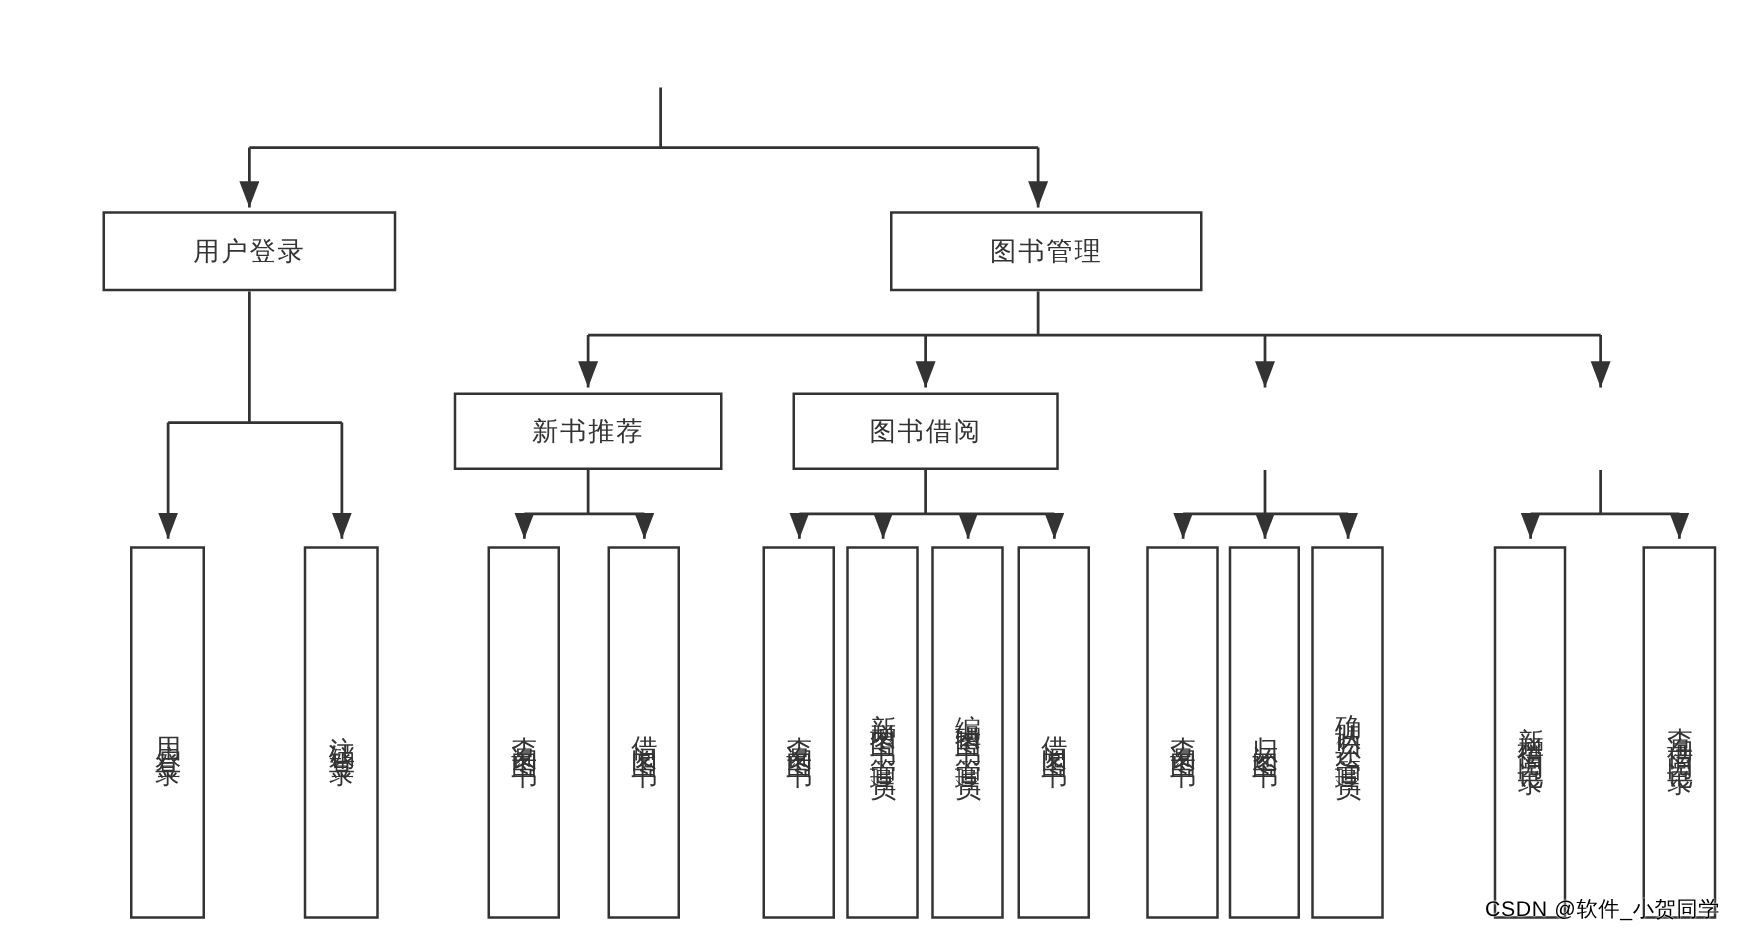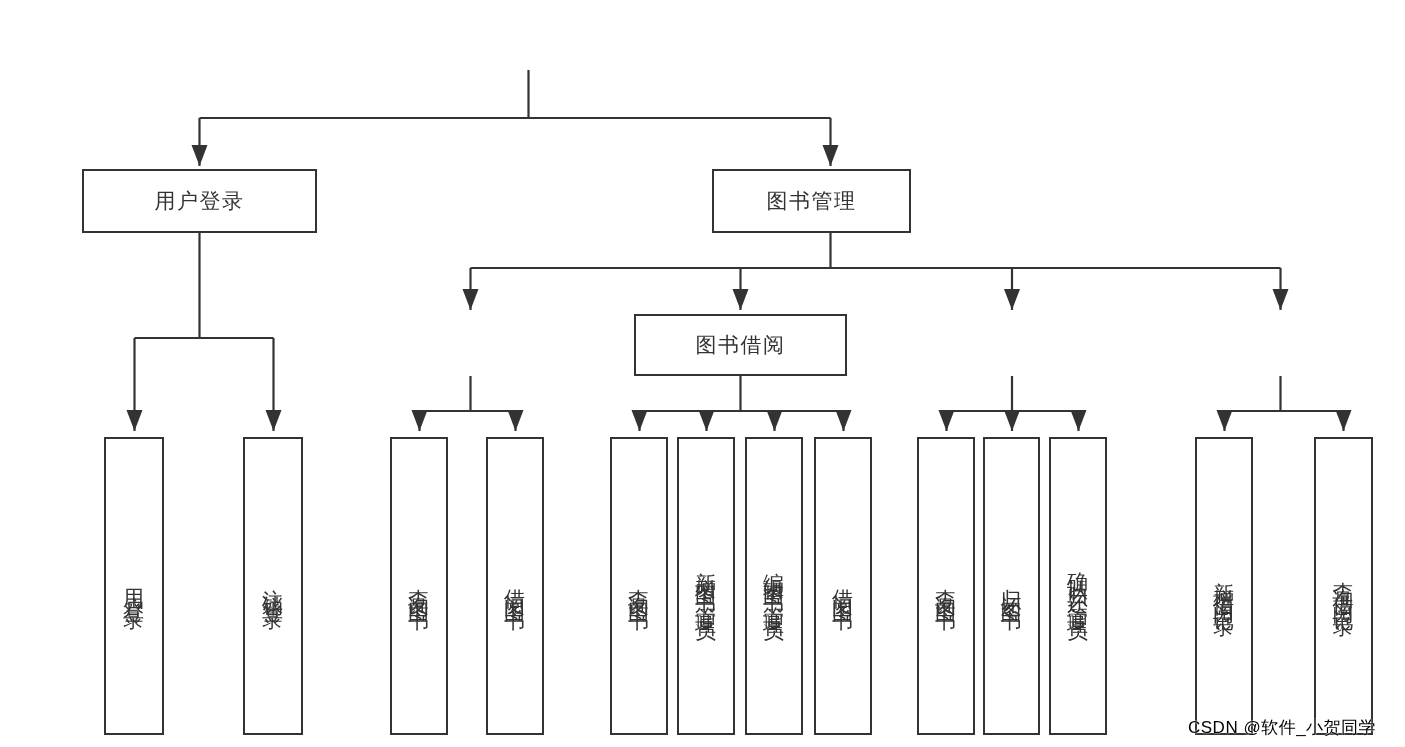--- a/index.html
+++ b/index.html
@@ -70,22 +70,23 @@
     <path class="line" marker-end="url(#ah)" d="M843.5,411 V431"></path>
     <path class="line" marker-end="url(#ah)" d="M946.5,411 V431"></path>
     <path class="line" marker-end="url(#ah)" d="M1012,411 V431"></path>
     <path class="line" marker-end="url(#ah)" d="M1078.5,411 V431"></path>
     <path class="line" marker-end="url(#ah)" d="M1224.5,411 V431"></path>
     <path class="line" marker-end="url(#ah)" d="M1343.5,411 V431"></path>
   </svg>
 
 
   <div class="box hlabel" style="left:82px;top:169px;width:235px;height:64px;">用户登录</div>
-  <div class="box hlabel" style="left:712px;top:169px;width:199px;height:64px;">图书管理</div>
+  <div class="box hlabel" style="left:712px;top:169px;width:250px;height:64px;">图书管理</div>
 
+  <div class="box hlabel" style="left:363px;top:314px;width:215px;height:62px;">新书推荐</div>
   <div class="box hlabel" style="left:634px;top:314px;width:213px;height:62px;">图书借阅</div>
 
   <div class="box leaf" style="left:104px;width:60px;">
     <span class="v-text">用户登录</span>
   </div>
   <div class="box leaf" style="left:243px;width:60px;">
     <span class="v-text">注销登录</span>
   </div>
 
   <div class="box leaf" style="left:390px;width:58px;">

